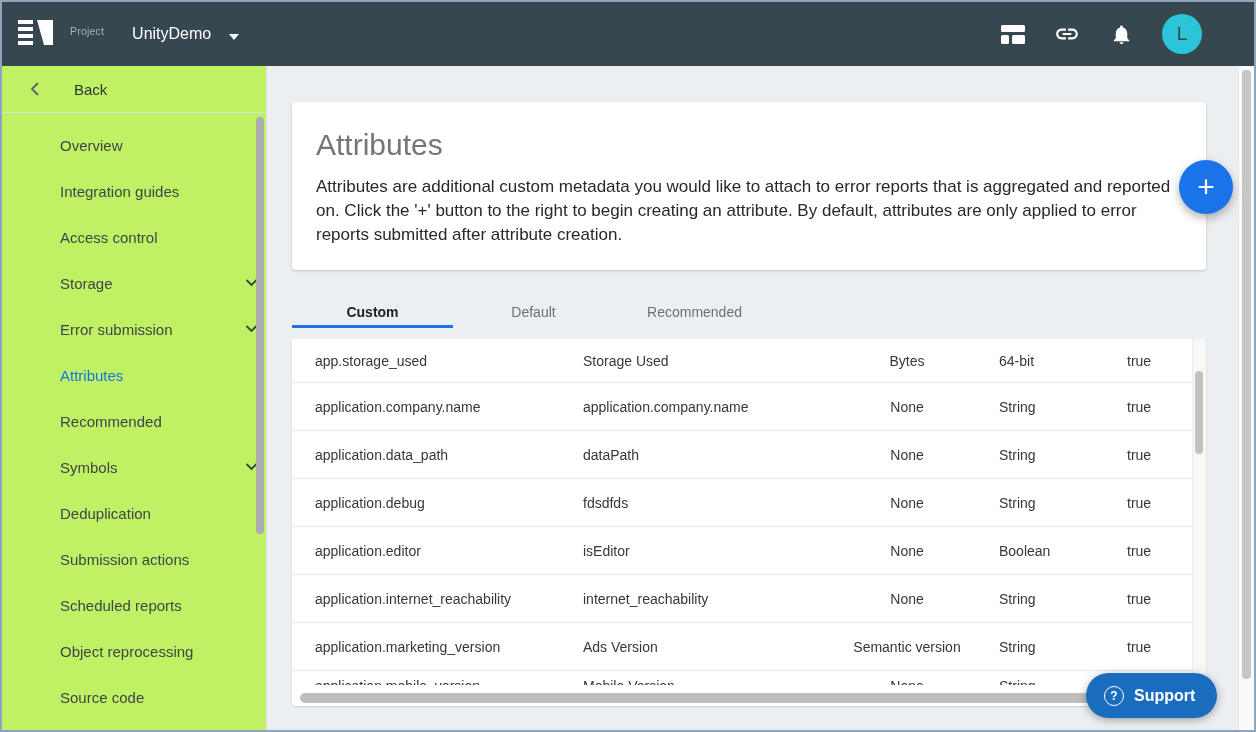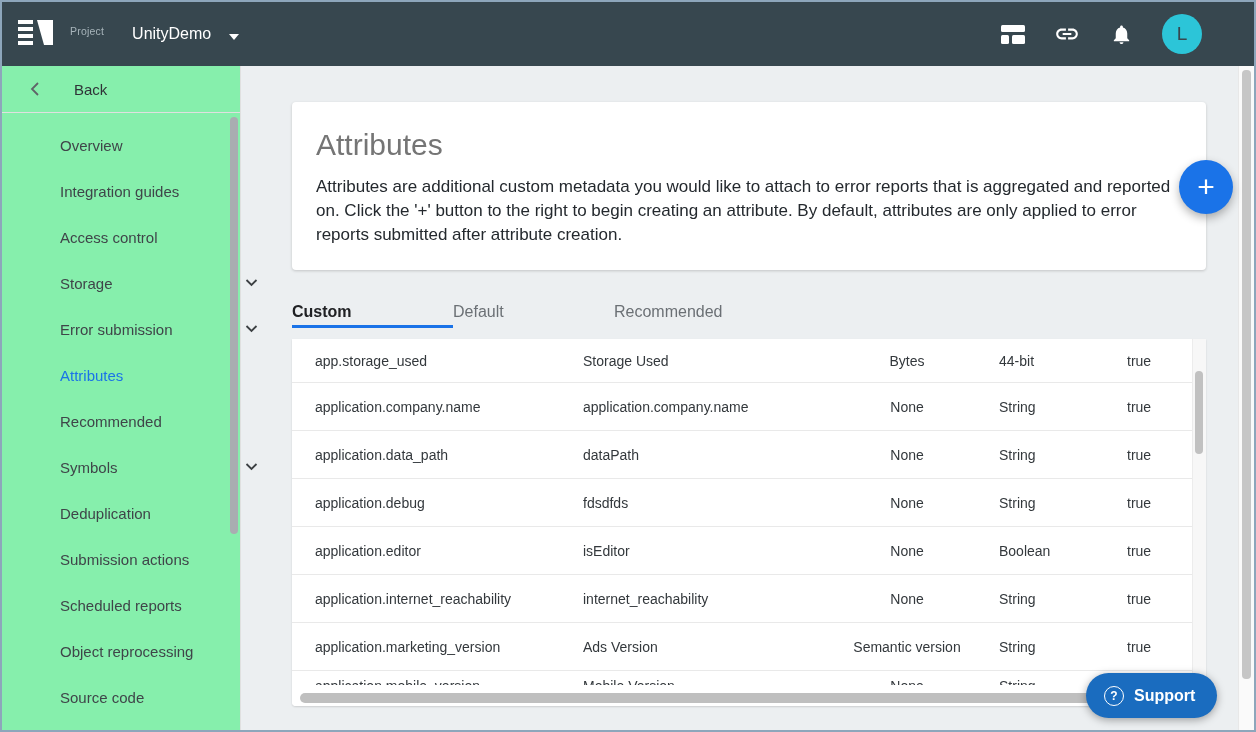--- a/index.html
+++ b/index.html
@@ -24,22 +24,22 @@
   .tb-icon { width:26px; height:26px; display:flex; align-items:center; justify-content:center; cursor:pointer; }
   .icon-dash { position:relative; width:24px; height:19px; }
   .icon-dash i { position:absolute; background:#fff; border-radius:1.5px; }
   .icon-dash .p1 { left:0; top:0; width:24px; height:7px; }
   .icon-dash .p2 { left:0; top:10px; width:8px; height:9px; }
   .icon-dash .p3 { left:11px; top:10px; width:13px; height:9px; }
   .avatar { width:40px; height:40px; border-radius:50%; background:#2cc5d8;
     display:flex; align-items:center; justify-content:center;
     font-size:19px; color:#37474f; cursor:pointer; }
   
-  .sidebar { position:absolute; left:0; top:64px; bottom:0; width:239px;
-    background:#86efac; border-right:1px solid #e0e0e0; z-index:10; }
+  .sidebar { position:absolute; left:0; top:64px; bottom:0; width:265px;
+    background:#bef264; border-right:1px solid #e0e0e0; z-index:10; }
   .back-row { height:47px; display:flex; align-items:center; border-bottom:1px solid #e0e0e0; cursor:pointer; }
   .back-chev { margin-left:22px; width:20px; display:flex; justify-content:center; }
   .back-label { margin-left:30px; font-size:15px; color:#2f3337; }
   .sb-menu { padding-top:9px;padding-left:41px; }
   .sb-item { position:relative; height:46px; display:flex; align-items:center;
     padding-left:17px; font-size:15px; color:#3f4549; cursor:pointer; }
   .sb-item.active { color:#1a73e8; }
   .sb-item .chev { position:absolute; left:202px; top:50%; transform:translateY(-50%); display:flex; }
   .sb-scroll-thumb { position:absolute; right:2px; top:51px; width:8px; height:417px;
     background:#a9adb1; border-radius:4px; }
@@ -48,22 +48,22 @@
     background:#fff; border-radius:4px; box-shadow:0 1px 3px rgba(0,0,0,.18);
     padding:20px 24px 0 24px; z-index:5; }
   .card-title { font-size:30px; font-weight:400; color:#757575; line-height:46px; }
   .card-desc { margin-top:7px; font-size:17px; line-height:24px; color:#24292e; width:858px; }
   .fab { position:absolute; left:1177px; top:158px; width:54px; height:54px; border-radius:50%;
     background:#1a73e8; color:#fff; font-size:30px; font-weight:300; border:none;
     display:flex; align-items:center; justify-content:center; cursor:pointer;
     box-shadow:0 4px 10px rgba(0,0,0,.3); z-index:25; }
   
   .tabs { position:absolute; left:290px; top:293px; height:33px; display:flex; z-index:5; }
-  .tab { position:relative; width:161px; display:flex; align-items:center; 
-    font-size:16px; color:#6b7075; cursor:pointer; }
+  .tab { position:relative; width:161px; display:flex; align-items:center; justify-content:center;
+    font-size:14px; color:#6b7075; cursor:pointer; }
   .tab.active { color:#202124; font-weight:700; }
   .tab.active::after { content:""; position:absolute; left:0; right:0; bottom:0; height:3px; background:#1a73e8; }
   
   .table { position:absolute; left:290px; top:337px; width:914px; height:367px;
     background:#fff; border-radius:0 0 4px 4px; box-shadow:0 1px 2px rgba(0,0,0,.14);
     overflow:hidden; z-index:4; }
   .trow { display:flex; align-items:center; height:48px; border-bottom:1px solid #e9e9e9;
     font-size:14px; color:#33383c; cursor:pointer; }
   .trow:first-child { height:44px; }
   .trow .c { overflow:hidden; white-space:nowrap; }
@@ -228,21 +228,21 @@
         <span>Recommended</span>
       </div>
     </div>
 
   <div class="table">
     <div id="rows">
         <div class="trow">
           <div class="c c1">app.storage_used</div>
           <div class="c c2">Storage Used</div>
           <div class="c c3">Bytes</div>
-          <div class="c c4">44-bit</div>
+          <div class="c c4">64-bit</div>
           <div class="c c5">true</div>
         </div>
         <div class="trow">
           <div class="c c1">application.company.name</div>
           <div class="c c2">application.company.name</div>
           <div class="c c3">None</div>
           <div class="c c4">String</div>
           <div class="c c5">true</div>
         </div>
         <div class="trow">

